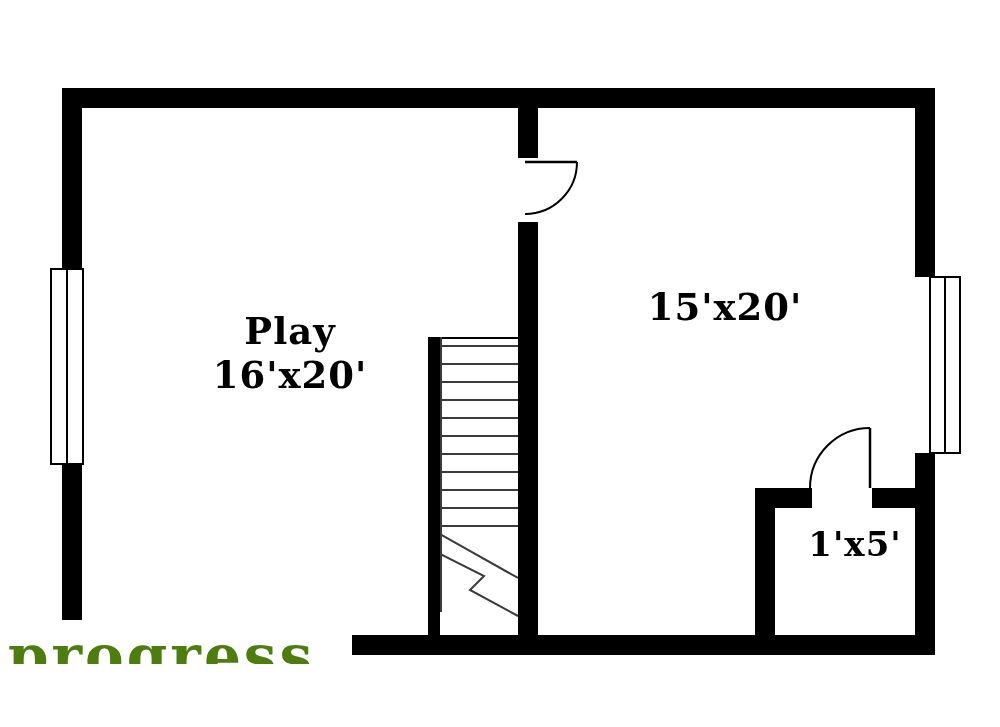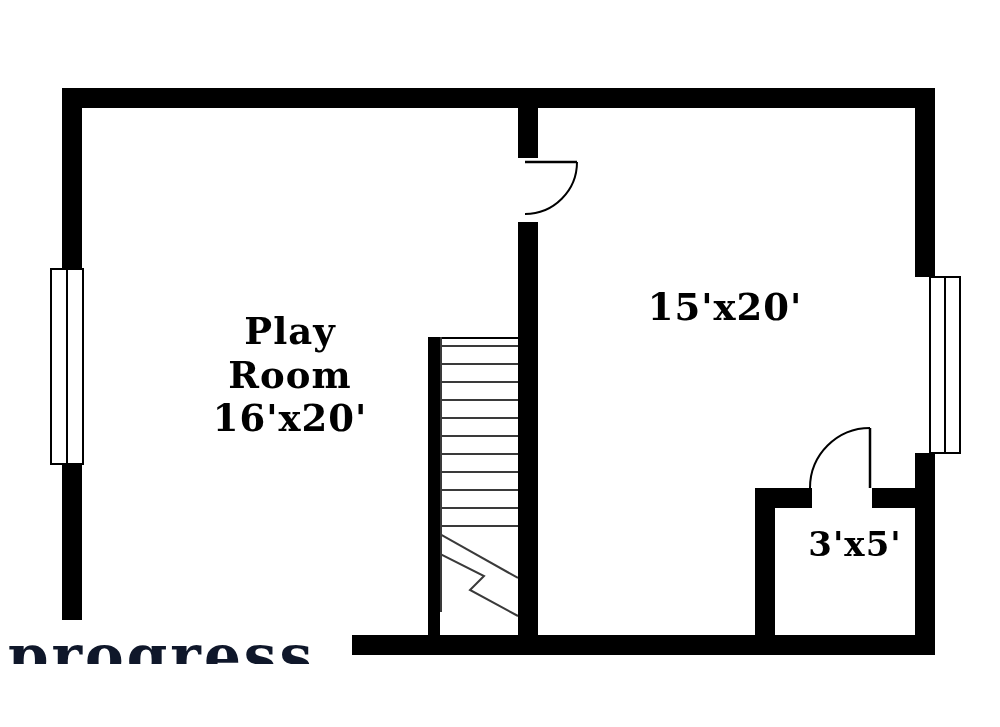--- a/index.html
+++ b/index.html
@@ -97,21 +97,21 @@
     z-index: 3;
   }
   #watermark .wm-text {
     position: absolute;
     left: 8px;
     top: 2px;
     font-family: "DejaVu Serif", "Liberation Serif", serif;
     font-weight: 700;
     font-size: 58px;
     letter-spacing: 3px;
-    color: #0f172a;
+    color: #4d7c0f;
     white-space: nowrap;
   }
 </style>
 </head>
 <body>
 
 <div id="canvas">
 
   <div class="wall" style="left:62px; top:88px; width:873px; height:20px;"></div>
   <div class="wall" style="left:62px; top:635px; width:873px; height:20px;"></div>
@@ -161,29 +161,28 @@
       <div class="tread" style="top: 162px;"></div>
       <div class="tread" style="top: 180px;"></div>
     </div>
   <svg class="door-svg" style="left:440px; top:520px;" width="78" height="112" viewBox="0 0 78 112">
     <path d="M 0 14 L 78 58" stroke="#3a3a3a" stroke-width="2" fill="none"></path>
     <path d="M 0 34 L 44 56 L 30 70 L 78 96" stroke="#3a3a3a" stroke-width="2" fill="none"></path>
   </svg>
 
   <div class="room-label" id="playroom-label">
     <span class="room-name">Play</span>
-    <span class="room-name">Room</span>
     <span class="room-dims">16'x20'</span>
   </div>
 
   <div class="room-label" id="study-label">
     <span class="room-dims">15'x20'</span>
   </div>
 
   <div class="room-label" id="wic-label">
-    <span class="room-dims">3'x5'</span>
+    <span class="room-dims">1'x5'</span>
   </div>
 
   <div id="watermark">
     <span class="wm-text">progress</span>
   </div>
 
 </div>
 
 </body></html>

